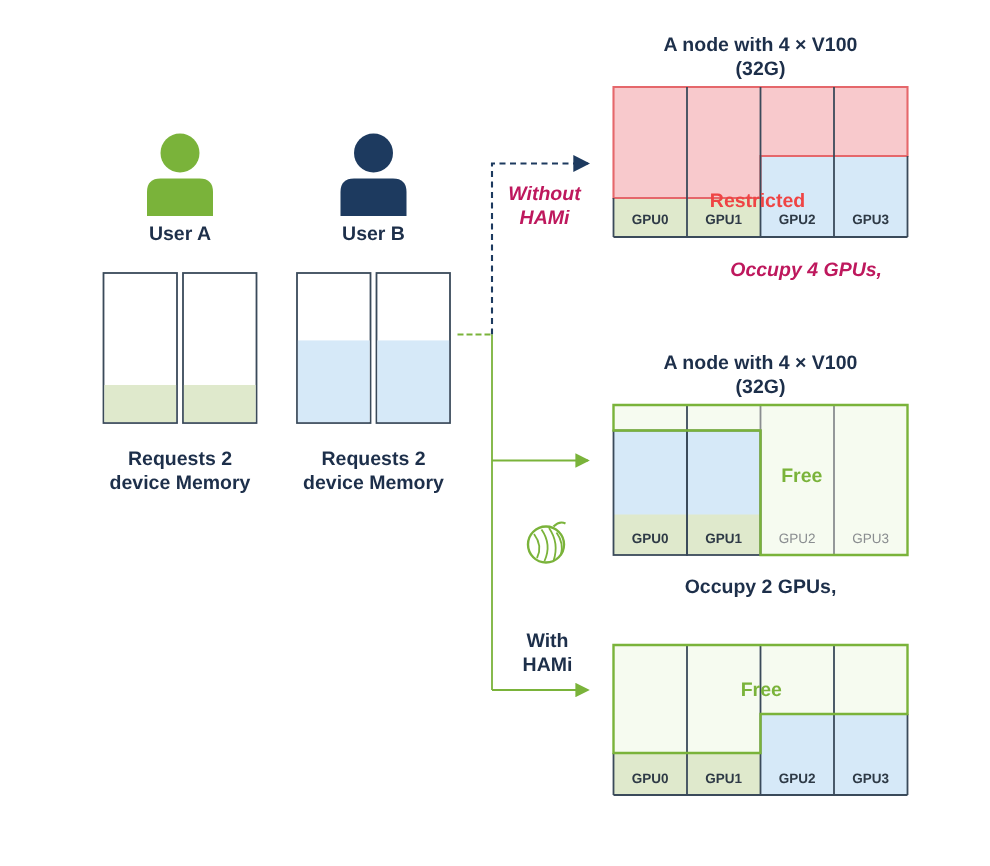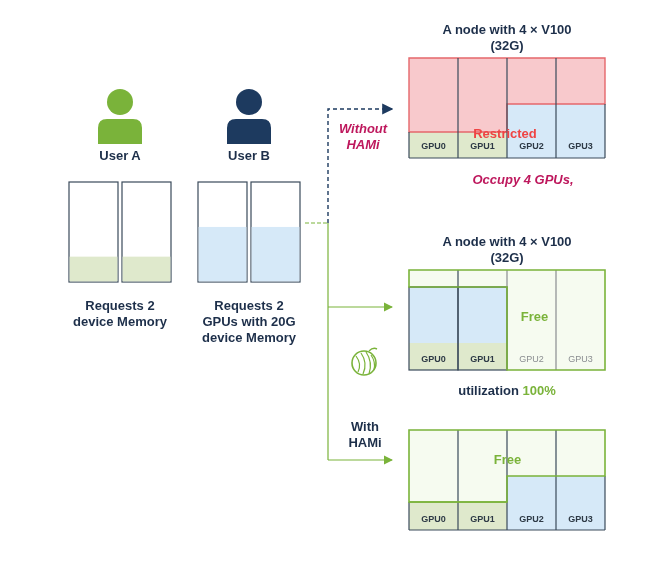--- a/index.html
+++ b/index.html
@@ -60,21 +60,20 @@
     <rect x="251.6" y="226.95" width="47.8" height="54.45" fill="#d6e9f8"></rect>
   </g>
 </svg>
 
 <div class="txt" style="left:55px;top:298px;width:130px;">
   <div>Requests 2</div>
   <div>device Memory</div>
 </div>
 <div class="txt" style="left:184px;top:298px;width:130px;">
   <div>Requests 2</div>
-  <div><span>GPUs with </span><span>20G</span></div>
   <div>device Memory</div>
 </div>
 
 <div class="txt gray" style="left:330px;top:121px;width:66px;">
   <div>Without</div>
   <div>HAMi</div>
 </div>
 
 <svg width="660" height="577">
   <circle cx="364" cy="363" r="12" fill="#fff" stroke="#7ab33a" stroke-width="1.6"></circle>
@@ -105,21 +104,21 @@
   <line x1="507" y1="58" x2="507" y2="158" stroke="#3a4a5a" stroke-width="1.2"></line>
   <line x1="556" y1="58" x2="556" y2="158" stroke="#3a4a5a" stroke-width="1.2"></line>
   <line x1="605" y1="104" x2="605" y2="158" stroke="#3a4a5a" stroke-width="1.2"></line>
   <line x1="409" y1="158" x2="605" y2="158" stroke="#3a4a5a" stroke-width="1.2"></line>
   <text class="gpulabel" x="433.5" y="149" text-anchor="middle">GPU0</text>
   <text class="gpulabel" x="482.5" y="149" text-anchor="middle">GPU1</text>
   <text class="gpulabel" x="531.5" y="149" text-anchor="middle">GPU2</text>
   <text class="gpulabel" x="580.5" y="149" text-anchor="middle">GPU3</text>
 </svg>
 <div class="txt" style="left:460px;top:82px;width:90px;color:#ef4444;font-size:13px;margin-top:44px;">Restricted</div>
-<div class="txt gray" style="left:425px;top:172px;width:196px;">
+<div class="txt gray" style="left:392px;top:172px;width:196px;text-align:right;">
   <div>Occupy 4 GPUs,</div>
 </div>
 
 <div class="txt" style="left:409px;top:234px;width:196px;">
   <div>A node with 4 × V100</div>
   <div>(32G)</div>
 </div>
 <svg width="660" height="577">
   <rect x="409" y="270" width="196" height="100" fill="#f6fbf0"></rect>
   <rect x="409" y="287" width="98" height="83" fill="#d6e9f8"></rect>
@@ -132,21 +131,21 @@
   <line x1="507" y1="270" x2="507" y2="370" stroke="#8a8d90" stroke-width="1.2"></line>
 
   <path d="M409,287 L409,270 L605,270 L605,370 L507,370 L507,287 Z" fill="none" stroke="#7ab33a" stroke-width="1.6"></path>
   <text class="gpulabel" x="433.5" y="362" text-anchor="middle">GPU0</text>
   <text class="gpulabel" x="482.5" y="362" text-anchor="middle">GPU1</text>
   <text class="gpulabel-free" x="531.5" y="362" text-anchor="middle">GPU2</text>
   <text class="gpulabel-free" x="580.5" y="362" text-anchor="middle">GPU3</text>
 </svg>
 <div class="txt green" style="left:507px;top:309px;width:55px;">Free</div>
 <div class="txt" style="left:409px;top:383px;width:196px;">
-  <div><span>utilization </span><span class="green">100%</span></div>
+  <div>Occupy 2 GPUs,</div>
 </div>
 
 <svg width="660" height="577">
   <rect x="409" y="430" width="196" height="100" fill="#f6fbf0"></rect>
   <rect x="409" y="502" width="98" height="28" fill="#dfe9cc"></rect>
   <rect x="507" y="476" width="98" height="54" fill="#d6e9f8"></rect>
   <line x1="458" y1="430" x2="458" y2="530" stroke="#3a4a5a" stroke-width="1.2"></line>
   <line x1="507" y1="430" x2="507" y2="530" stroke="#3a4a5a" stroke-width="1.2"></line>
   <line x1="556" y1="430" x2="556" y2="530" stroke="#3a4a5a" stroke-width="1.2"></line>
   <line x1="409" y1="502" x2="409" y2="530" stroke="#3a4a5a" stroke-width="1.2"></line>

